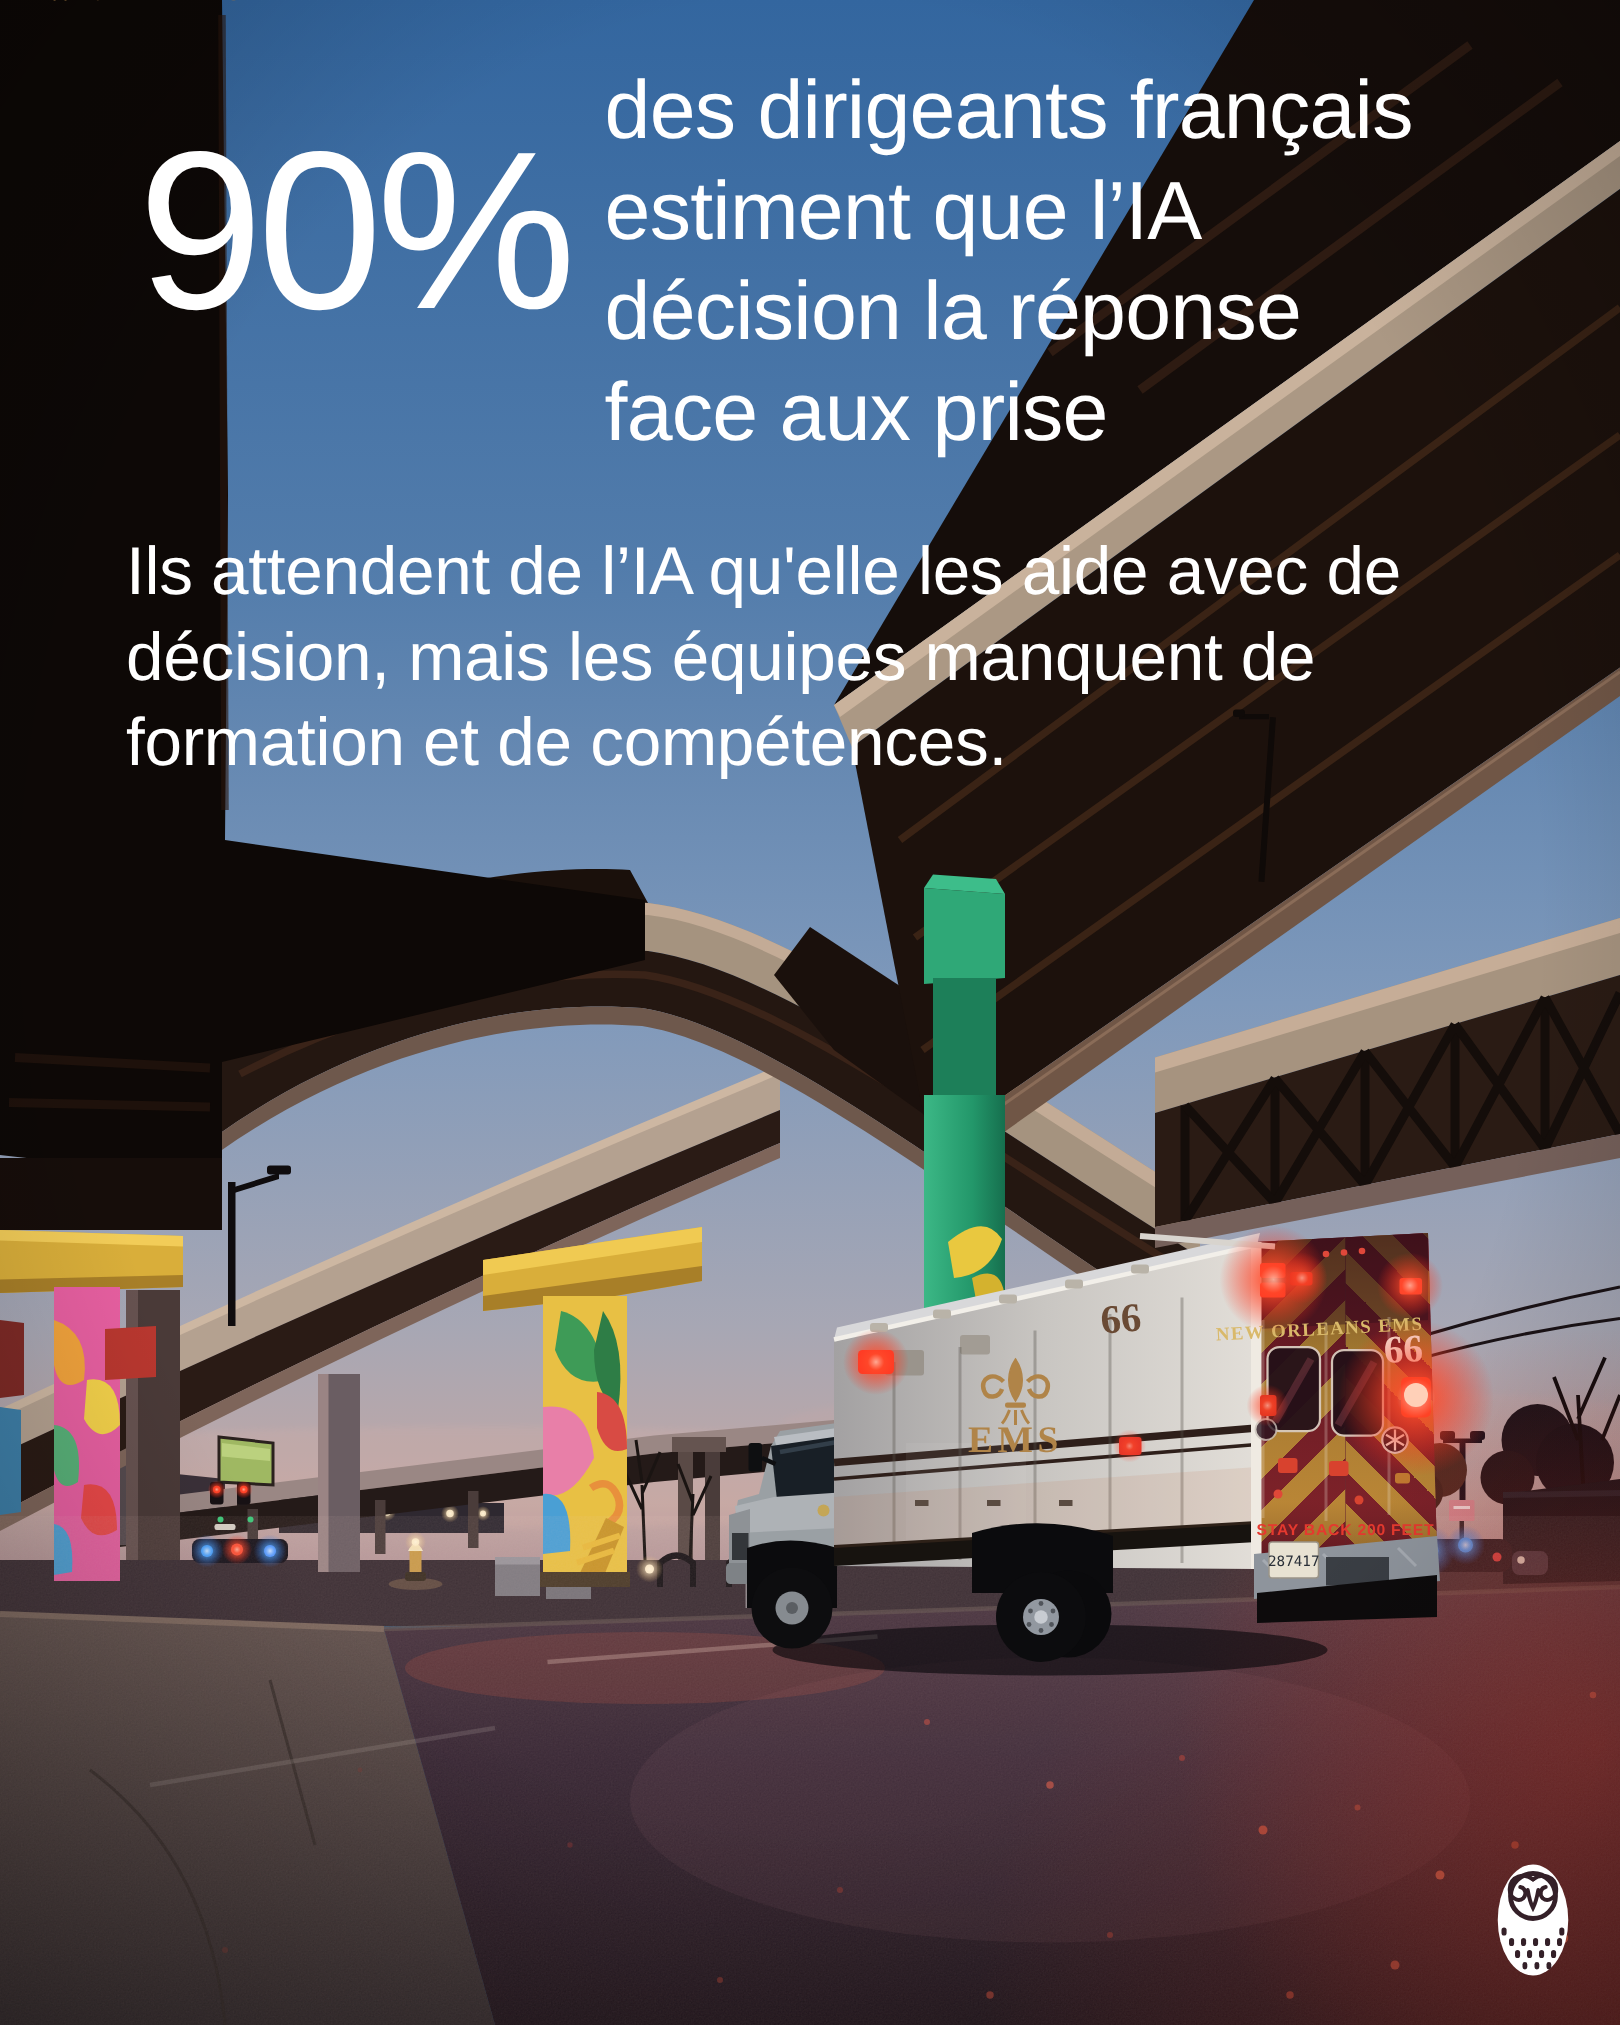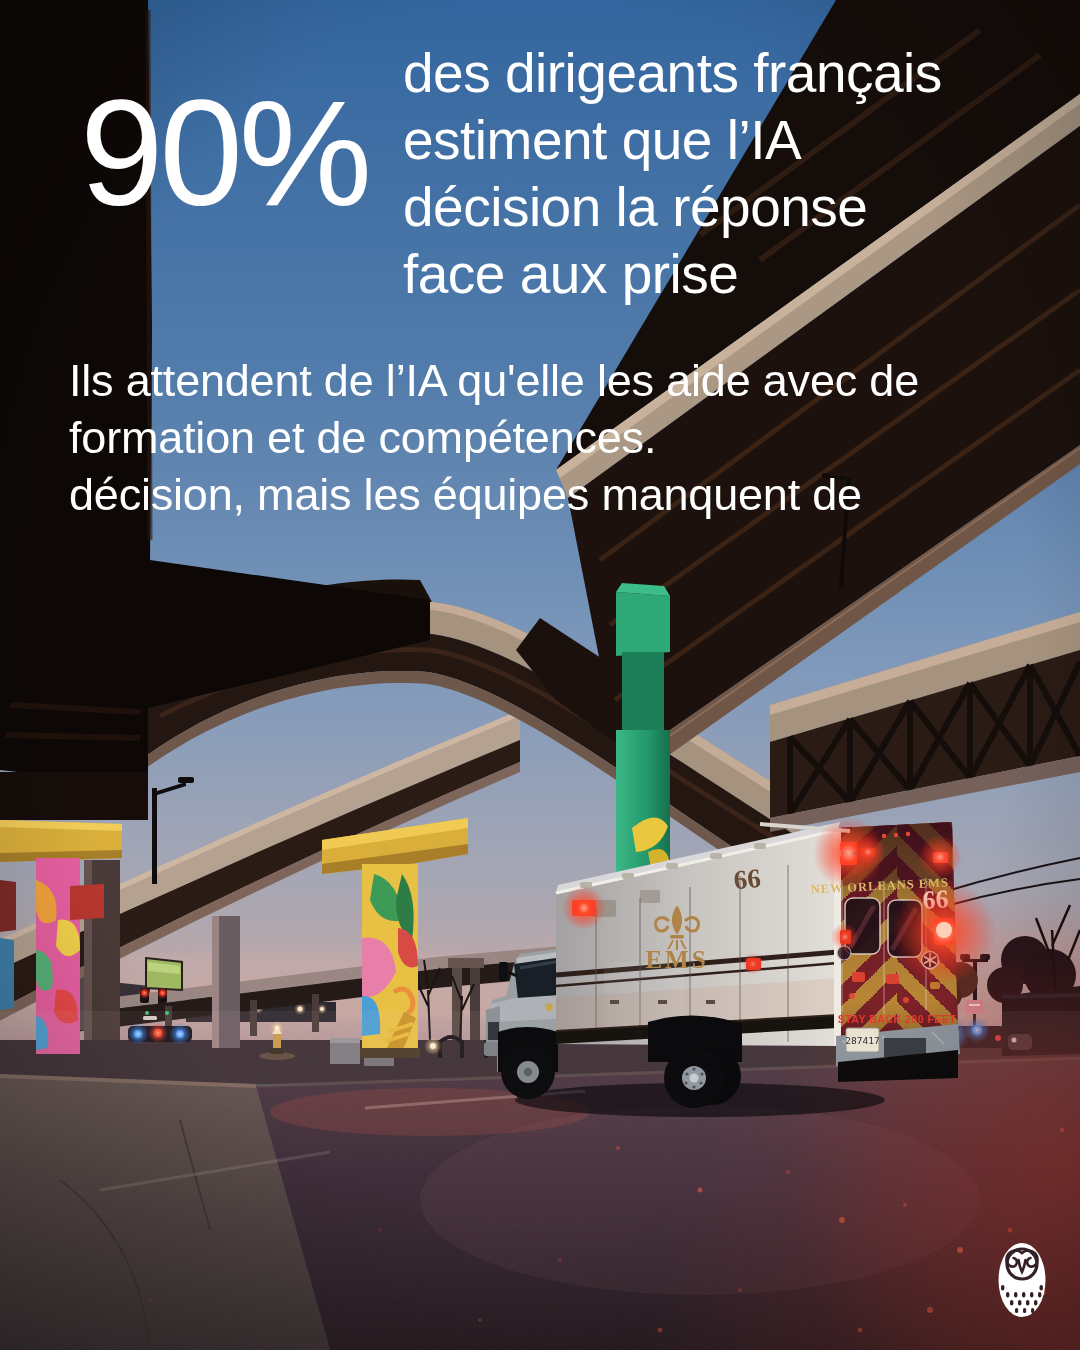--- a/index.html
+++ b/index.html
@@ -1,24 +1,24 @@
 <!DOCTYPE html>
 <html><head>
 <meta charset="utf-8">
 <style>
   html,body{margin:0;padding:0;background:#111;}
   #canvas{position:relative;width:1080px;height:1350px;overflow:hidden;
           font-family:"Liberation Sans","DejaVu Sans",sans-serif;background:#35516e;}
   #scene{position:absolute;left:0;top:0;}
   .overlay{position:absolute;left:0;top:0;width:1080px;height:1350px;color:#fff;}
-  .stat{position:absolute;left:80px;top:78px;font-size:150px;font-weight:200;
+  .stat{position:absolute;left:92px;top:78px;font-size:150px;font-weight:200;
         letter-spacing:-4px;line-height:1;}
   .headline{position:absolute;left:403px;top:40px;font-size:55px;font-weight:400;
         line-height:67px;letter-spacing:-.5px;}
-  .body-text{position:absolute;left:69px;top:352px;font-size:45px;font-weight:400;
+  .body-text{position:absolute;left:84px;top:352px;font-size:45px;font-weight:400;
         line-height:57px;letter-spacing:-.2px;width:920px;}
   #logo{position:absolute;left:992px;top:1240px;}
 </style>
 </head>
 <body>
 
 <div id="canvas">
 
 <svg id="scene" width="1080" height="1350" viewBox="0 0 1080 1350">
   <defs>
@@ -520,22 +520,22 @@
 <div class="overlay">
   <div class="stat">90%</div>
   <div class="headline">
     <div>des dirigeants français</div>
     <div>estiment que l’IA</div>
     <div>décision la réponse</div>
     <div>face aux prise</div>
   </div>
   <div class="body-text">
     <div>Ils attendent de l’IA qu'elle les aide avec de</div>
+    <div>décision, mais les équipes manquent de</div>
     <div>formation et de compétences.</div>
-    <div>décision, mais les équipes manquent de</div>
   </div>
 </div>
 
 <svg id="logo" width="60" height="80" viewBox="0 0 60 80">
   <ellipse cx="30" cy="40" rx="23.5" ry="37" fill="#ffffff"></ellipse>
   <circle cx="30" cy="24" r="15" fill="#fff" stroke="#342028" stroke-width="3.2"></circle>
   <g stroke="#342028" stroke-width="2.6" fill="none" stroke-linecap="round">
     <path d="M30,13 C24,8 15,11 14.5,19 C14,25 20,28.5 23.5,25.5 C26,23 25,18.5 21.5,18"></path>
     <path d="M30,13 C36,8 45,11 45.5,19 C46,25 40,28.5 36.5,25.5 C34,23 35,18.5 38.5,18"></path>
     <path d="M26.5,20 C27.5,26 28.5,29 30,32 C31.5,29 32.5,26 33.5,20"></path>

